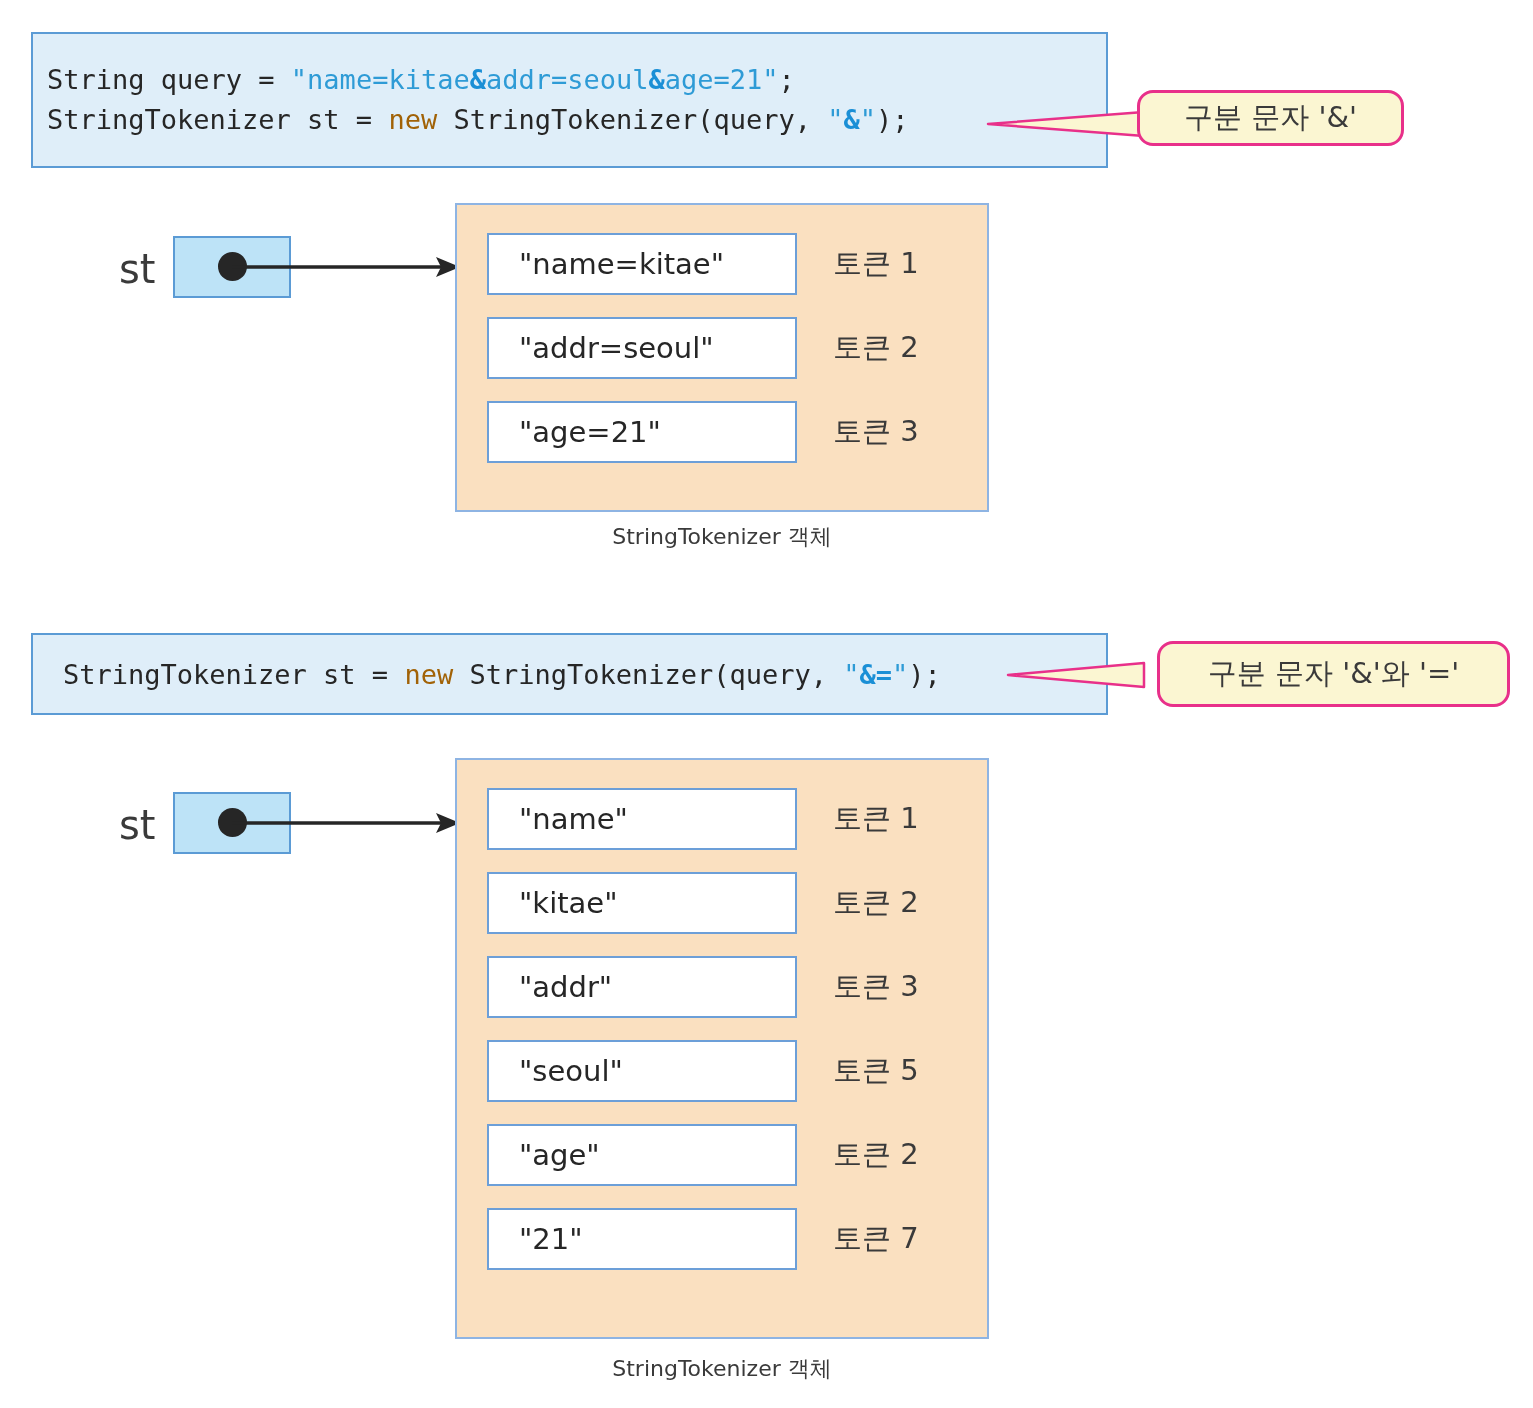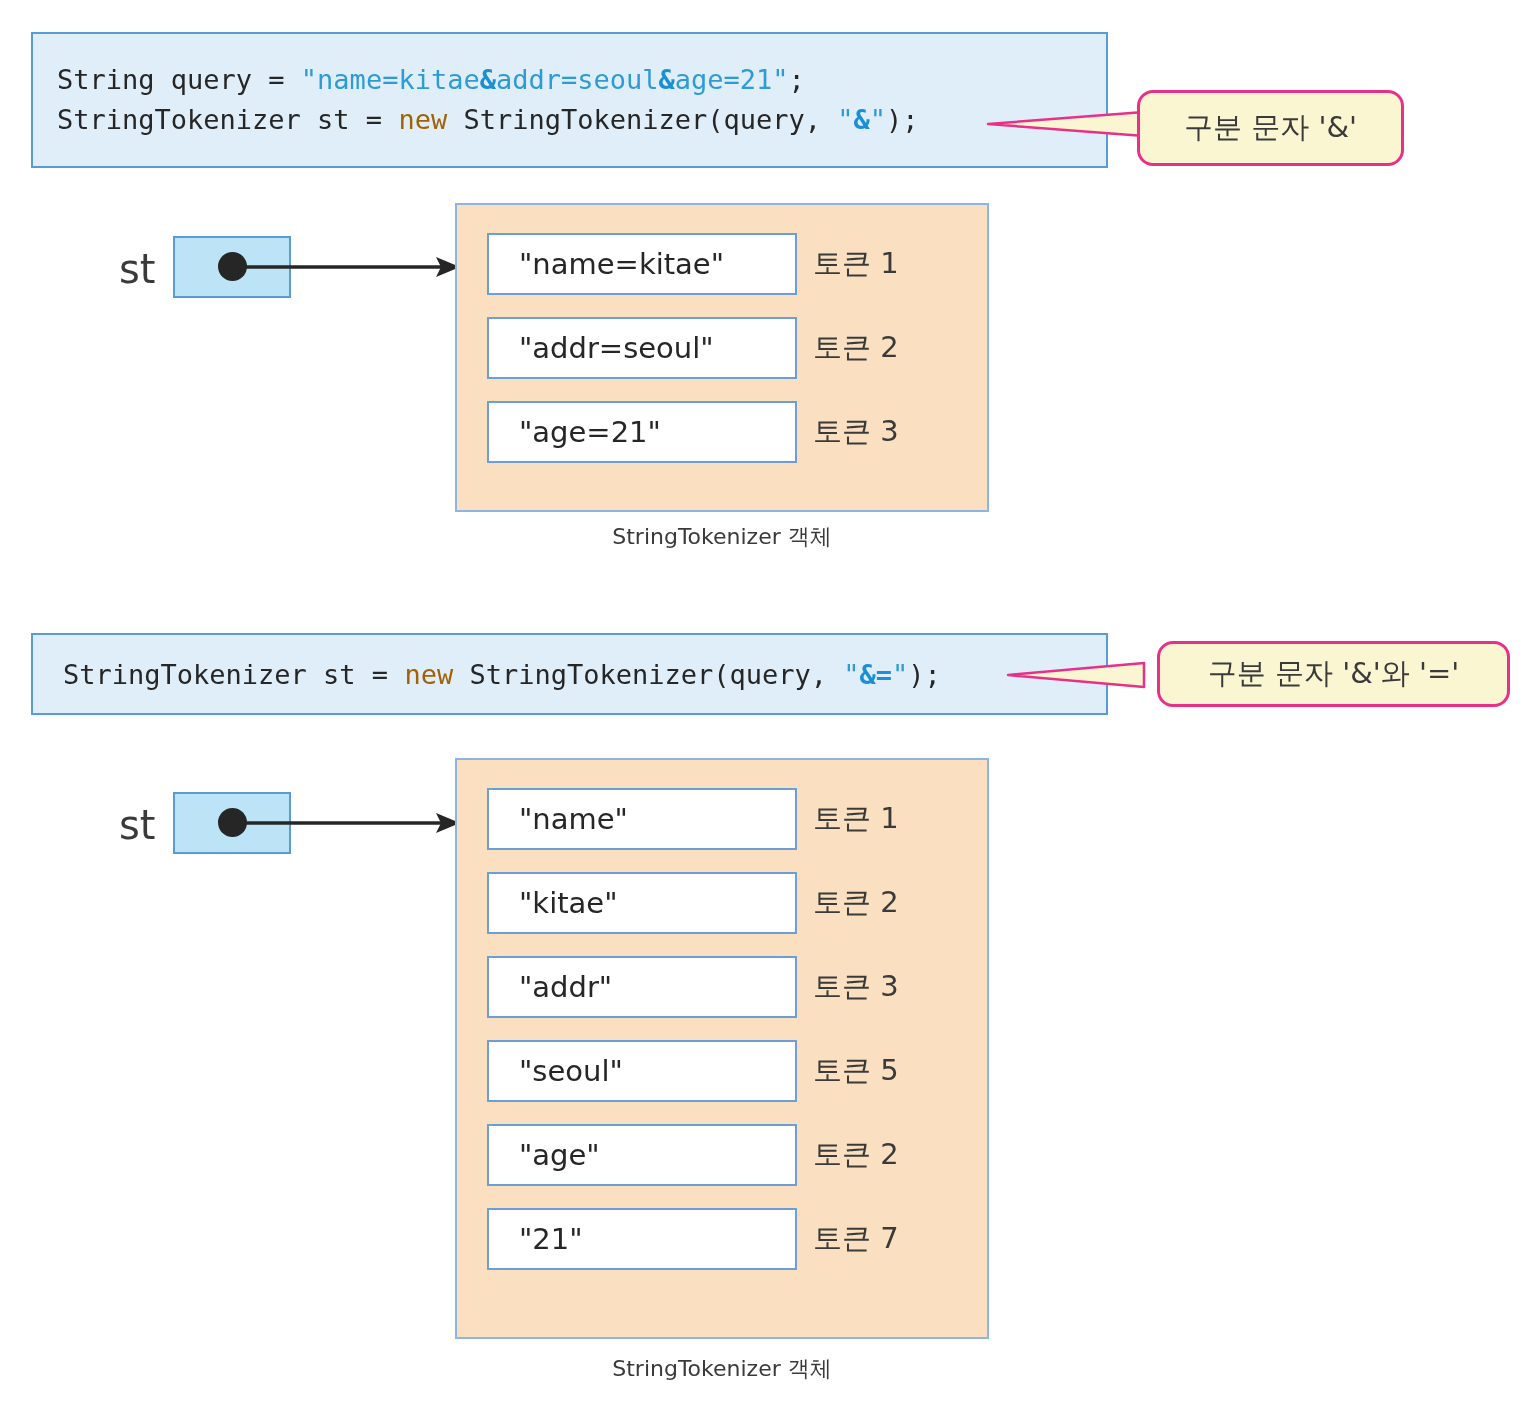--- a/index.html
+++ b/index.html
@@ -32,21 +32,21 @@
   }
   .tok-str { color: #2e9bd6; }
   .tok-amp { color: #1a8fd6; font-weight: bold; }
   .tok-kw  { color: #a16207; }
 
   #code-block-1 {
     left: 31px;
     top: 32px;
     width: 1077px;
     height: 136px;
-    padding: 26px 0 0 24px;
+    padding: 26px 0 0 14px;
   }
   #code-block-2 {
     left: 31px;
     top: 633px;
     width: 1077px;
     height: 82px;
     padding: 20px 0 0 30px;
   }
 
   
@@ -60,21 +60,21 @@
     align-items: center;
     justify-content: center;
     font-size: 29px;
     color: #3a3a3a;
     white-space: nowrap;
   }
   #callout-1 {
     left: 1137px;
     top: 90px;
     width: 267px;
-    height: 76px;
+    height: 56px;
   }
   #callout-2 {
     left: 1137px;
     top: 641px;
     width: 353px;
     height: 66px;
     margin-left: 20px;
   }
 
   
@@ -140,21 +140,21 @@
     border: 2px solid #6c9fd8;
     box-sizing: border-box;
     display: flex;
     align-items: center;
     padding-left: 30px;
     font-size: 29px;
     font-family: "DejaVu Sans", sans-serif;
     color: #262626;
   }
   .token-label {
-    margin-left: 16px;
+    margin-left: 36px;
     font-size: 29px;
     color: #3a3a3a;
     white-space: nowrap;
   }
 
   
   .caption {
     position: absolute;
     font-size: 22px;
     color: #3a3a3a;

